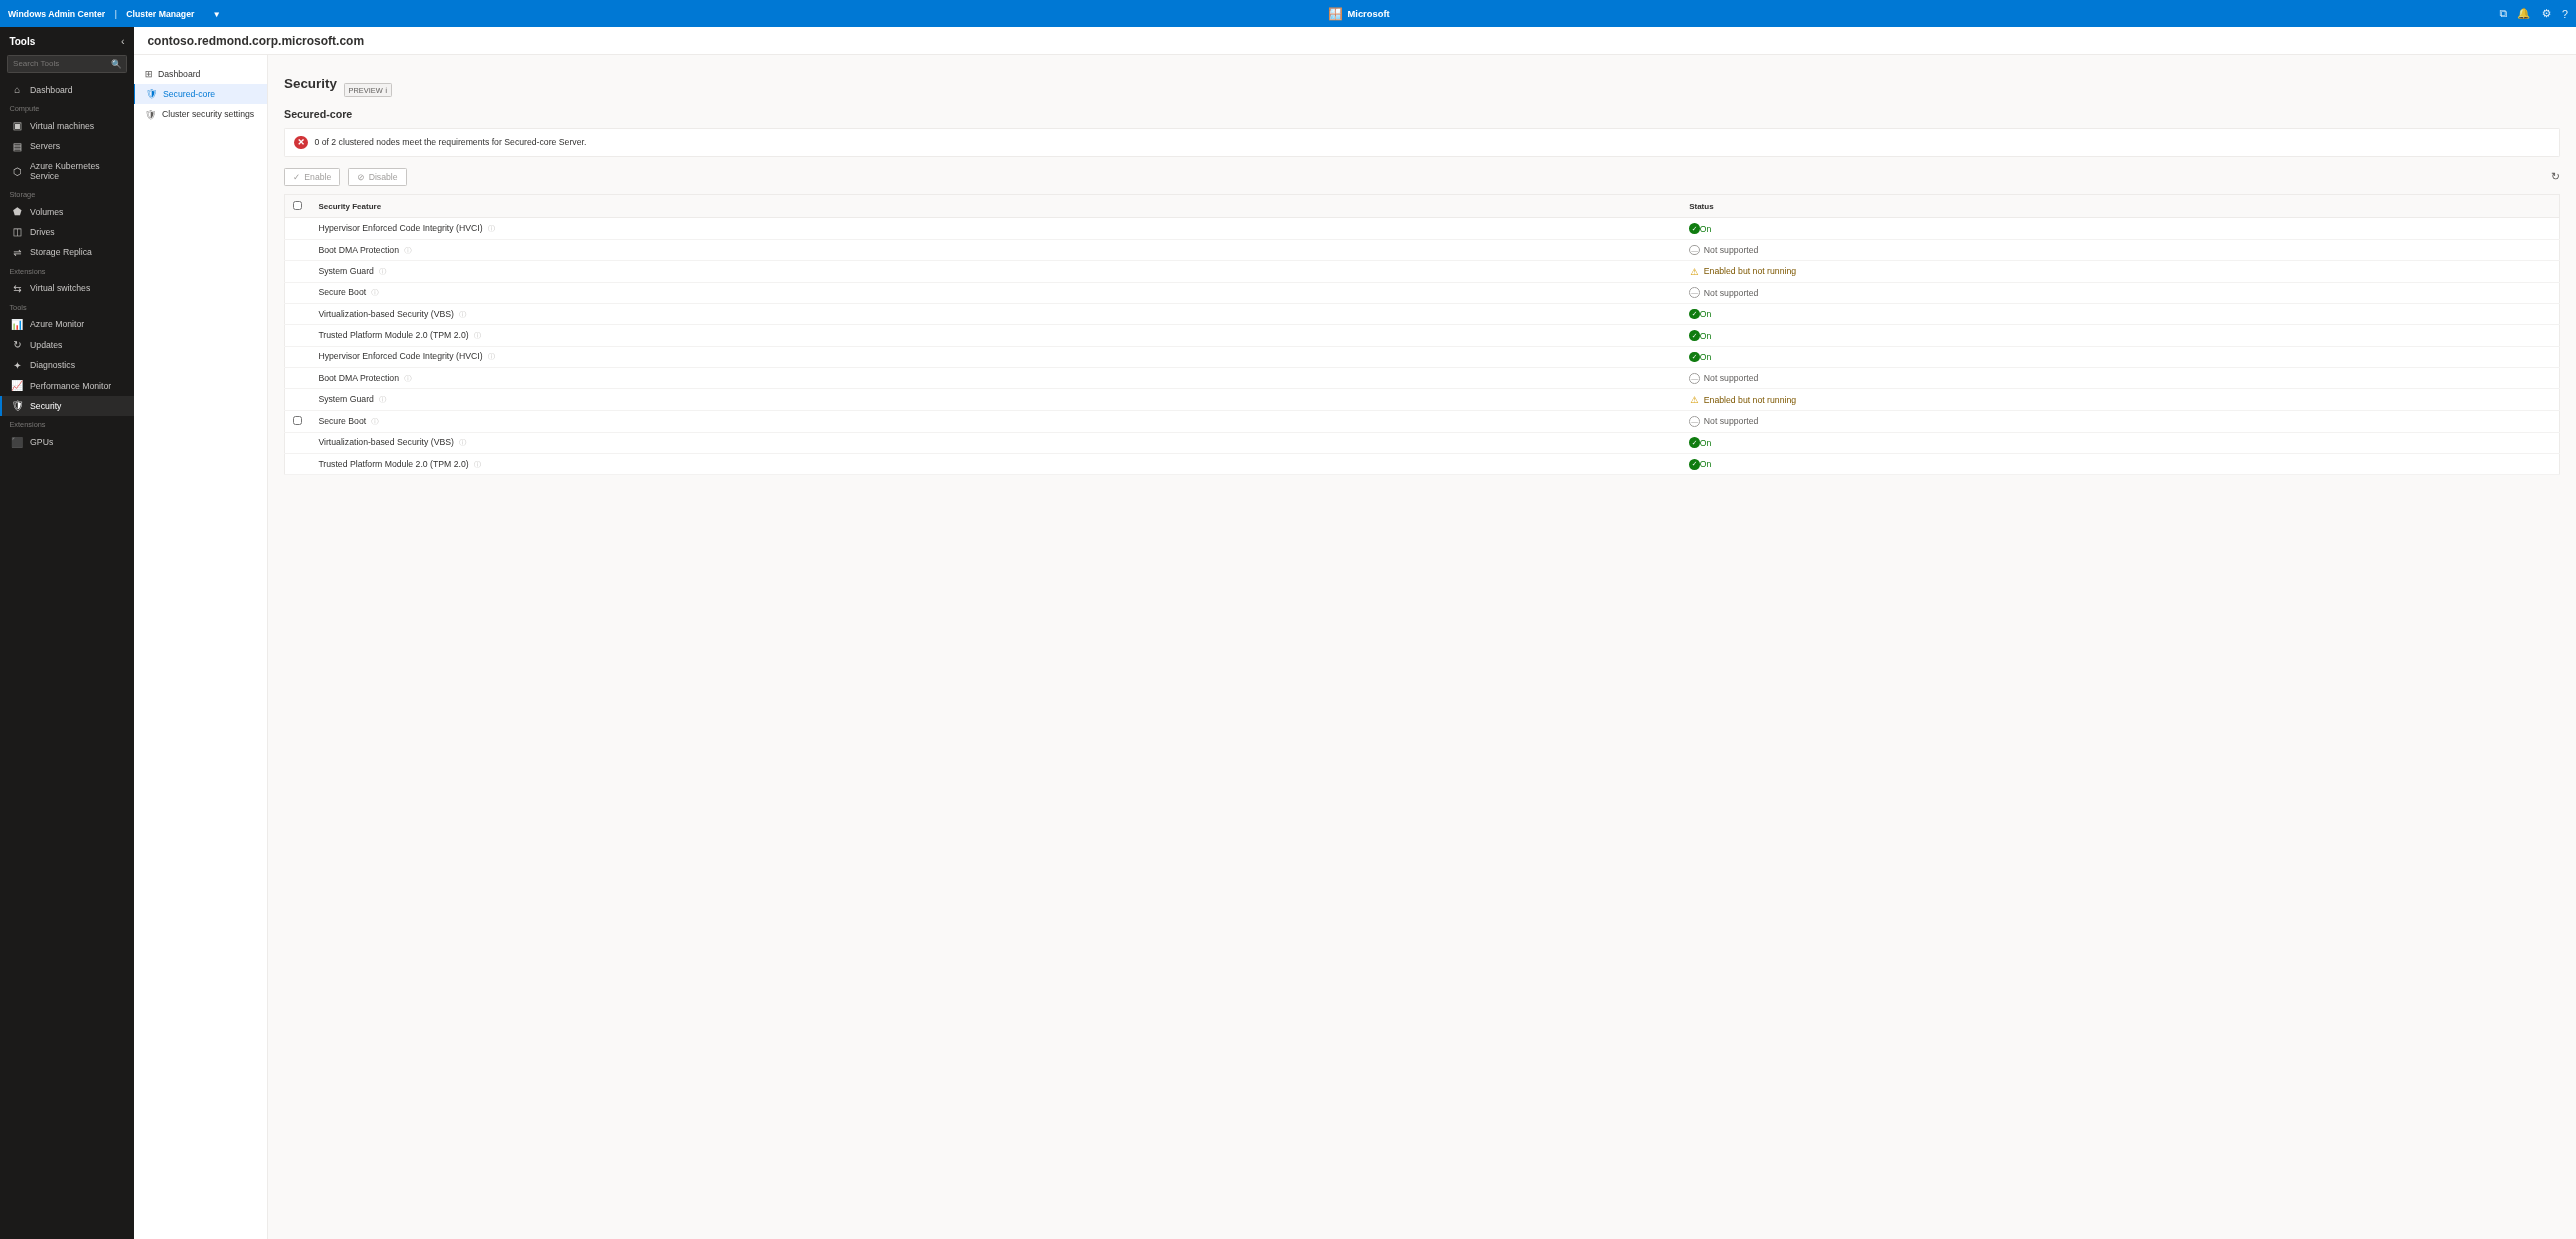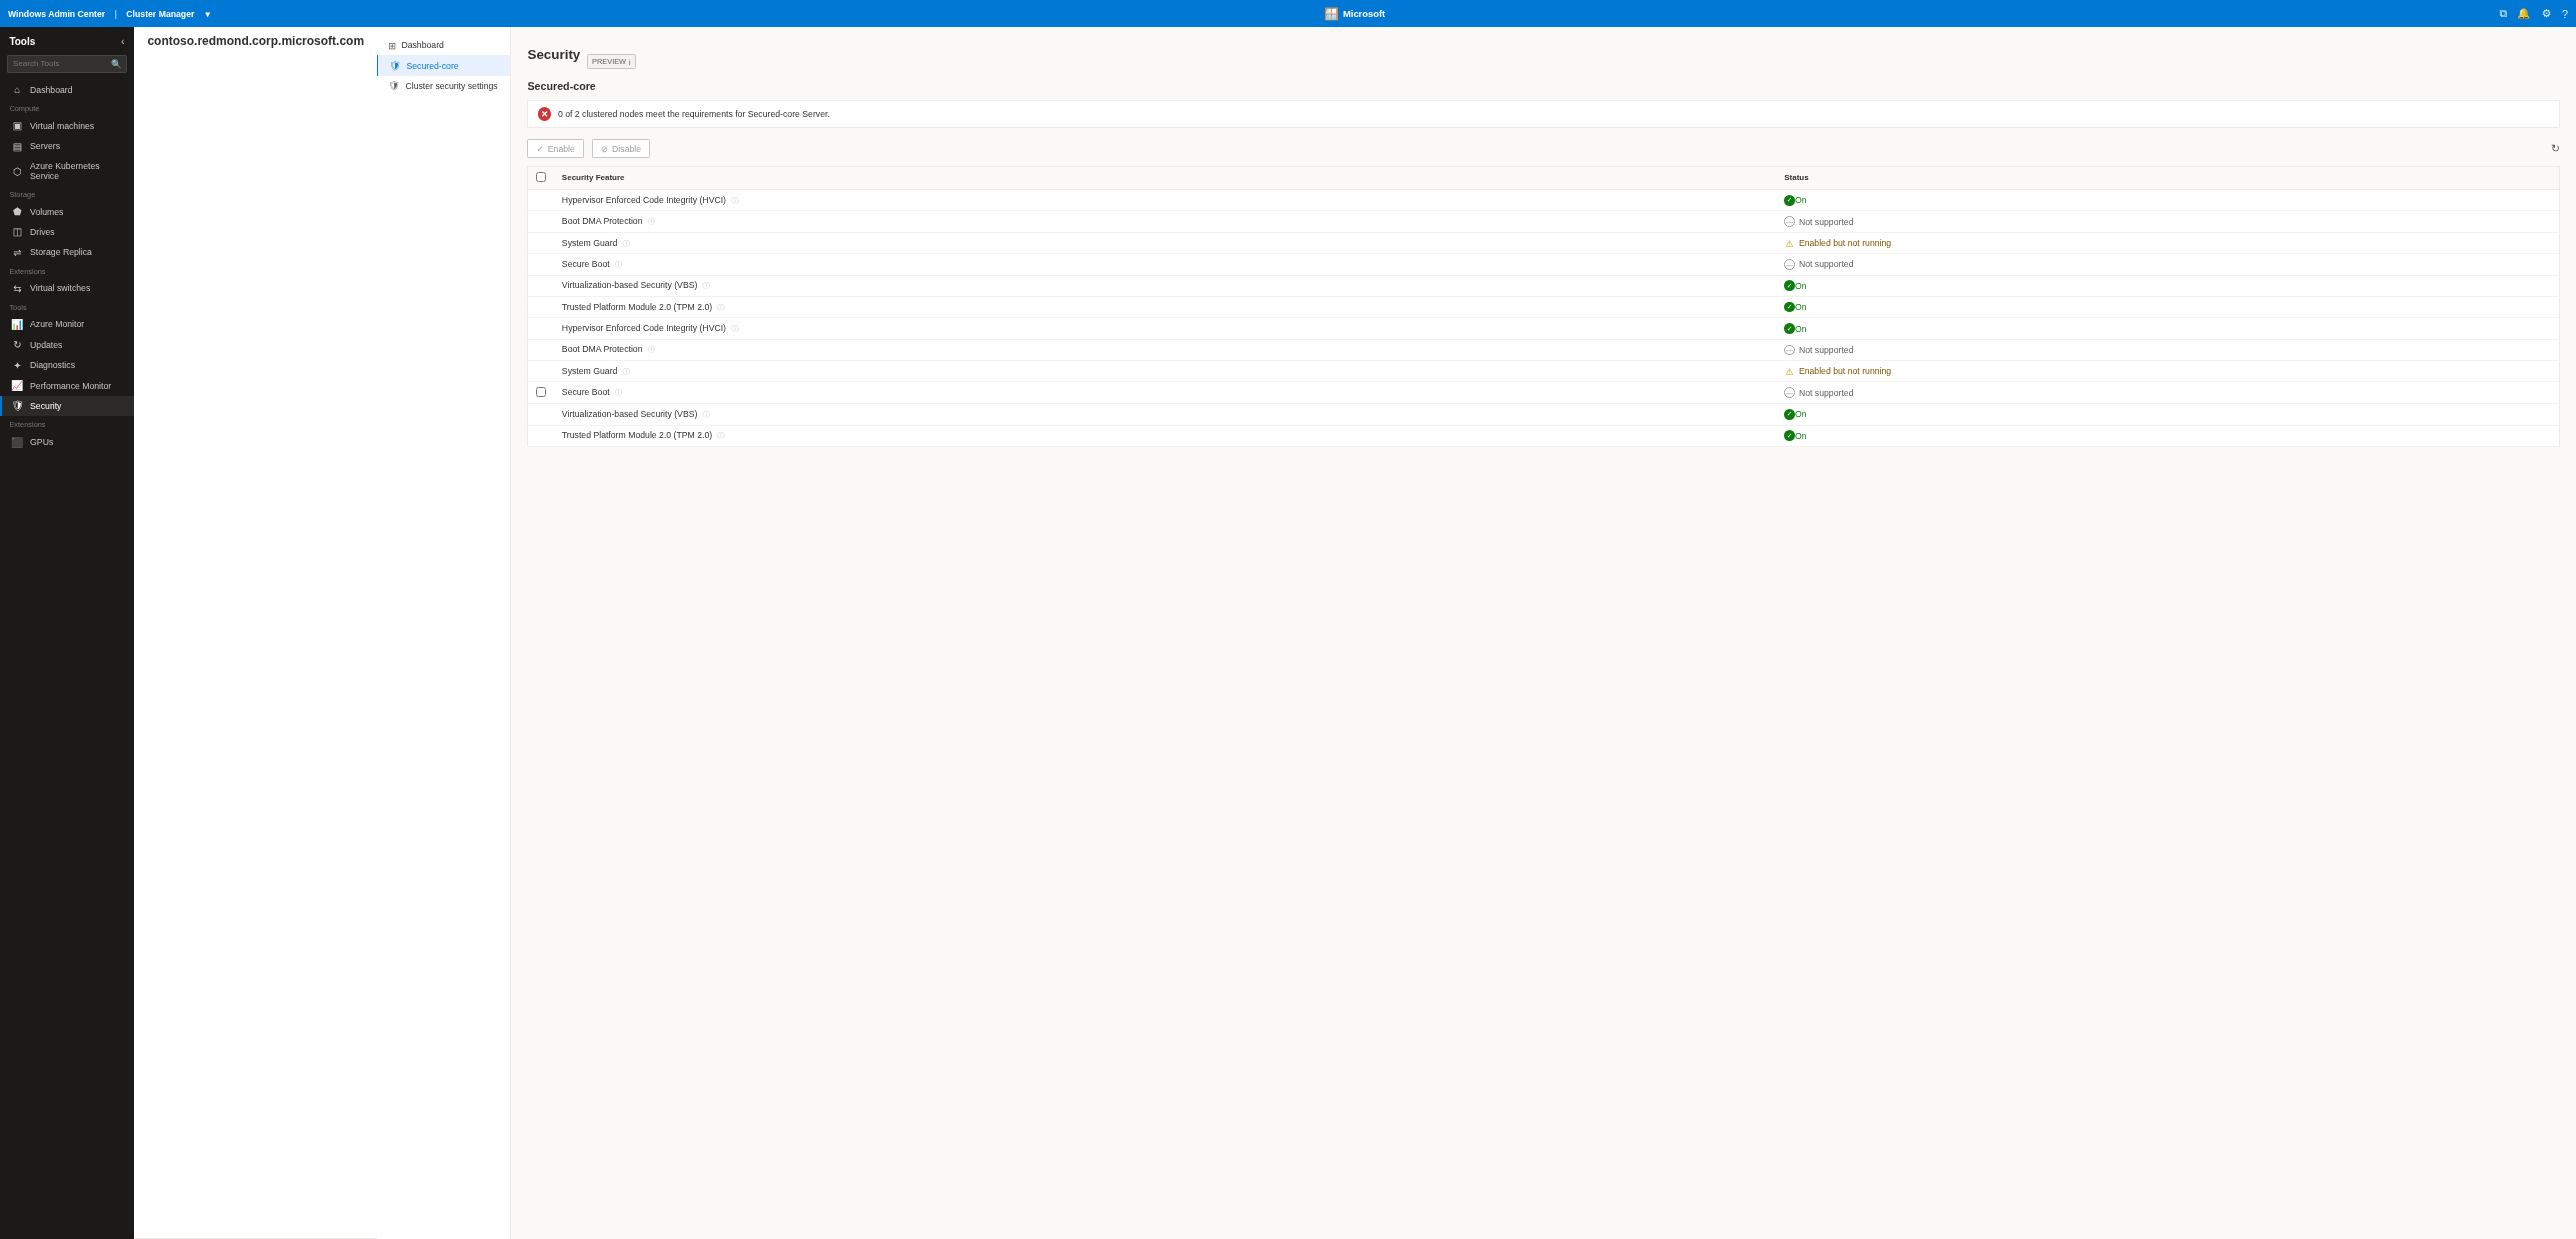--- a/index.html
+++ b/index.html
@@ -22,21 +22,21 @@
       font-size: 8.7px;
       font-weight: 600;
     }
     .topbar-divider {
       color: rgba(255,255,255,0.6);
       margin: 0 4px;
     }
     .topbar-cluster {
       display: flex;
       align-items: center;
-      gap: 11px;
+      gap: 20px;
       cursor: pointer;
     }
     .topbar-center {
       display: flex;
       align-items: center;
       gap: 4px;
       font-size: 8.7px;
     }
     .topbar-right {
       display: flex;
@@ -126,21 +126,21 @@
       background: #2b2a29;
       border-left-color: #0078d4;
       color: #ffffff;
     }
     .sidebar-item-icon { font-size: 10px; width: 12px; text-align: center; flex-shrink: 0; }
 
     
     .content-area {
       flex: 1;
       display: flex;
-      flex-direction: row;
+      flex-direction: column;
       overflow: hidden;
     }
     .page-title-bar {
       background: white;
       padding: 6.7px 13.4px;
       border-bottom: 0.7px solid #edebe9;
       font-size: 12px;
       font-weight: 600;
       color: #323130;
     }

